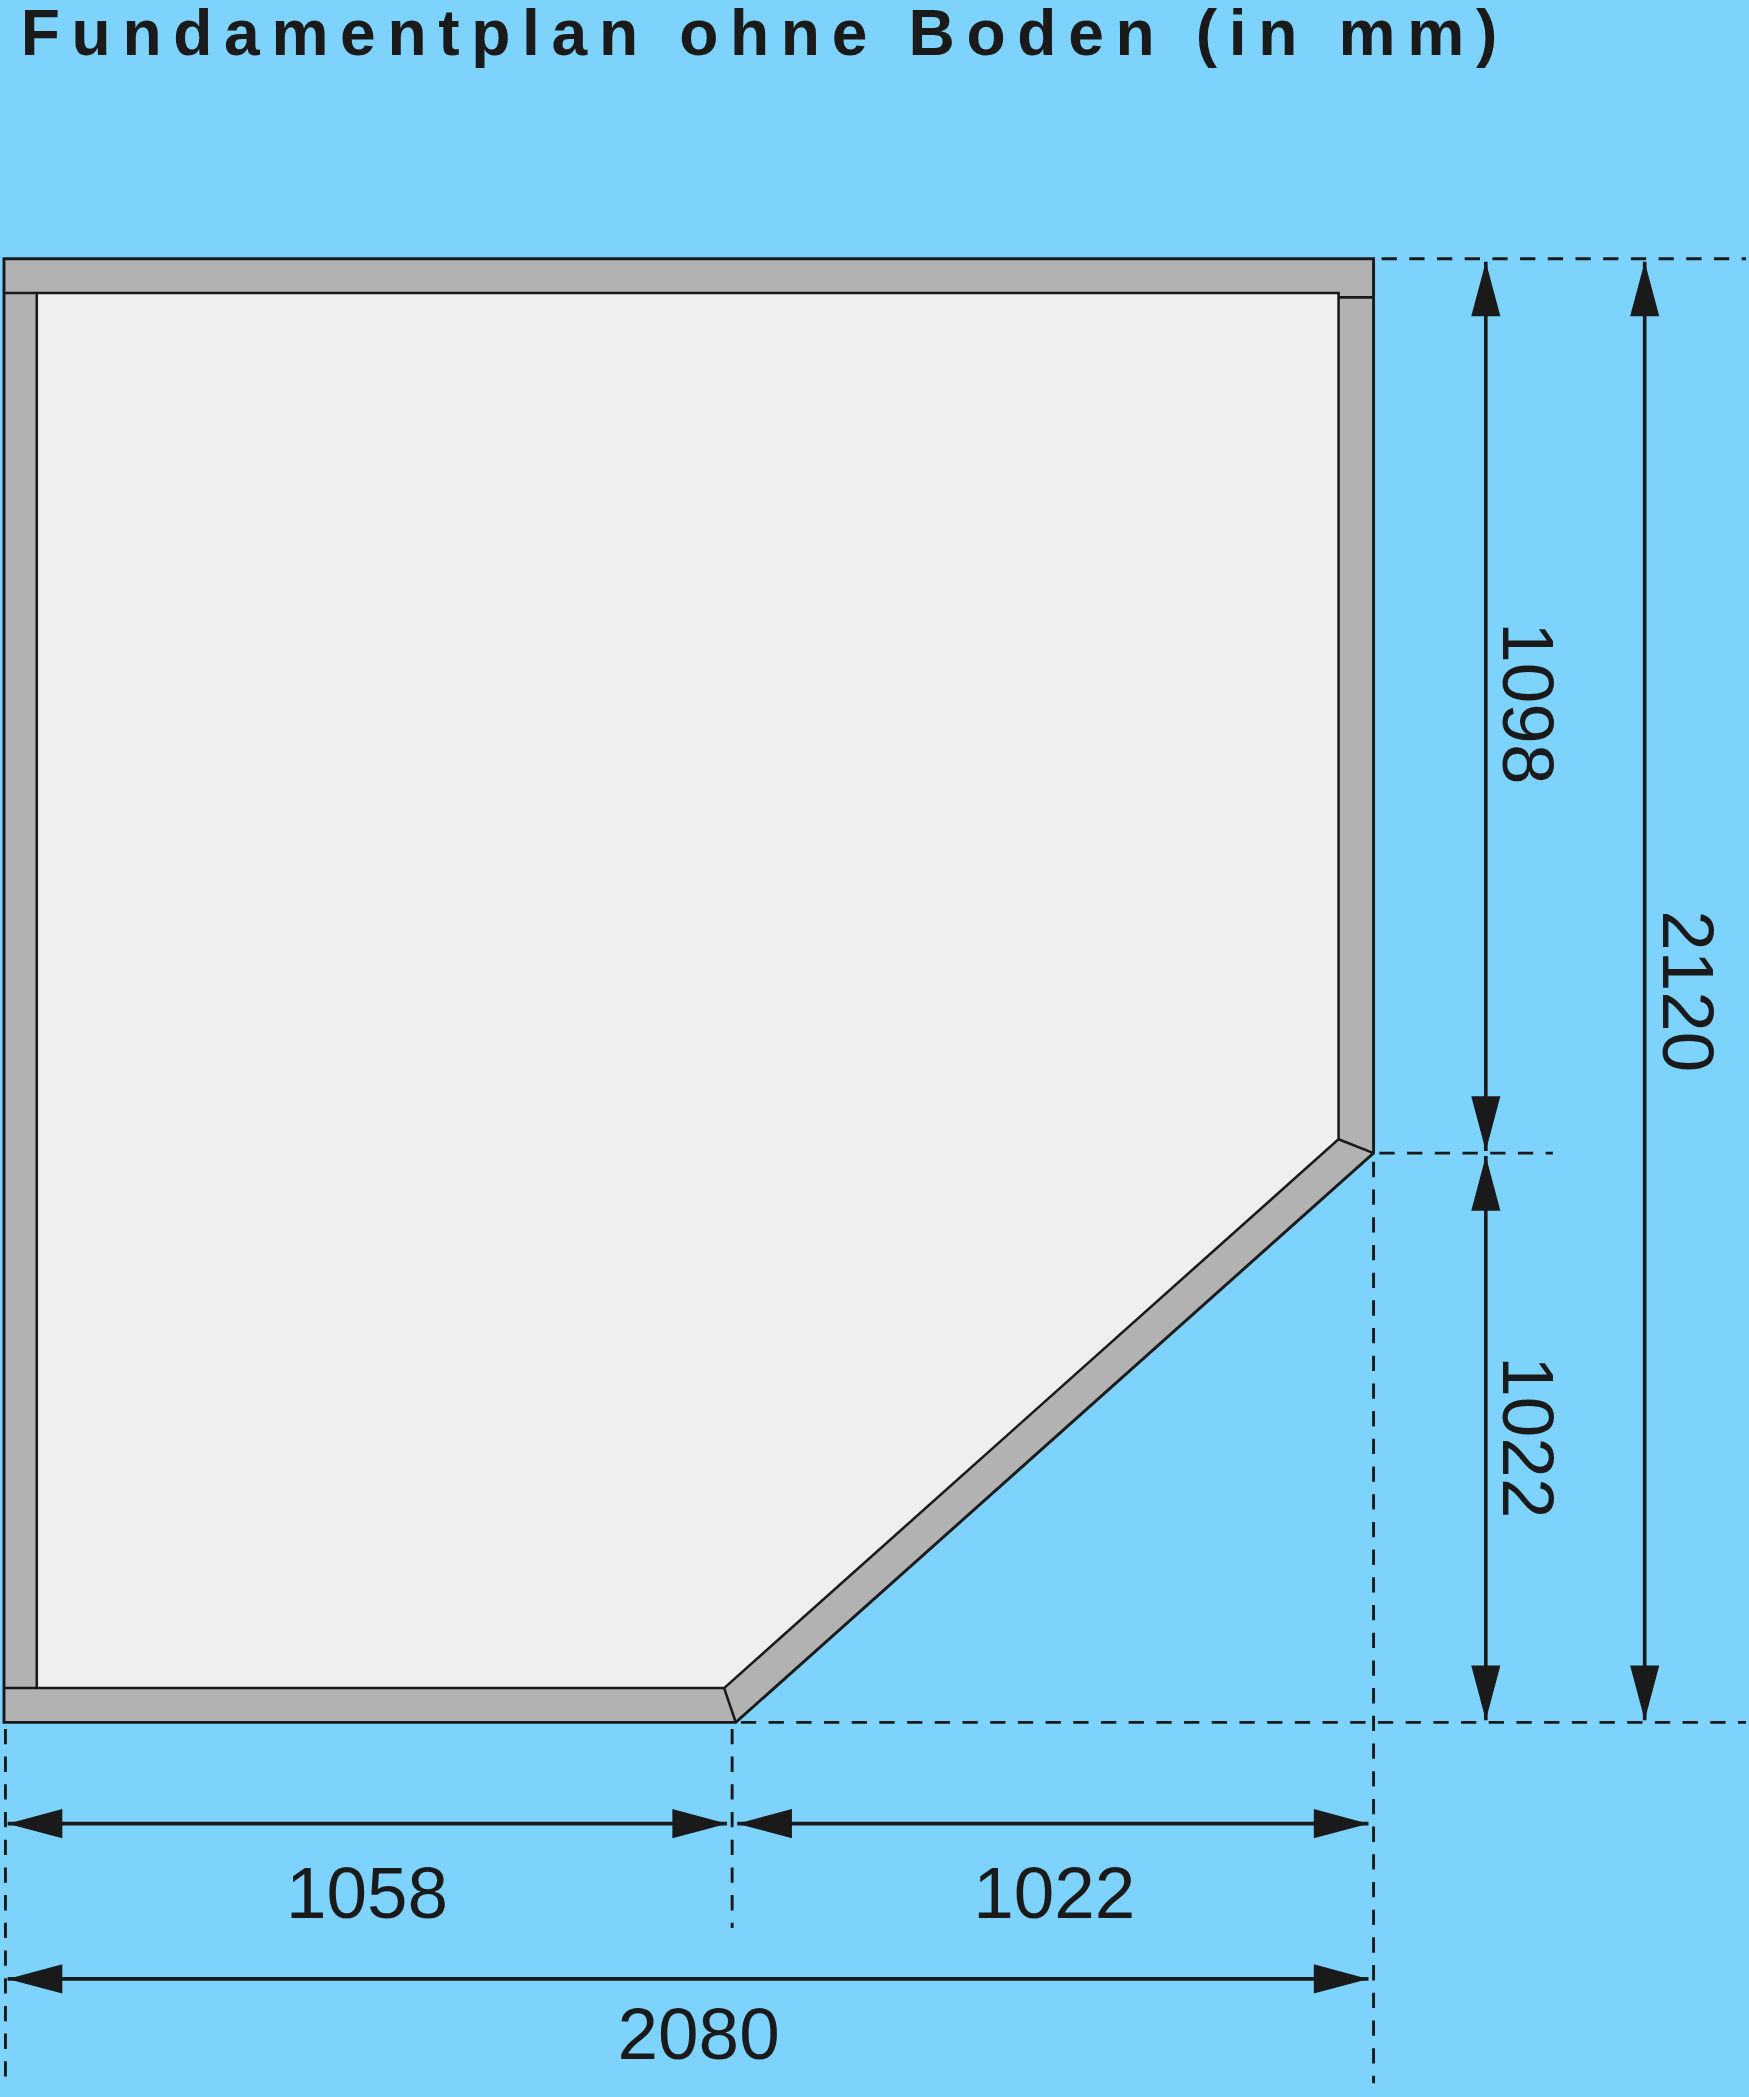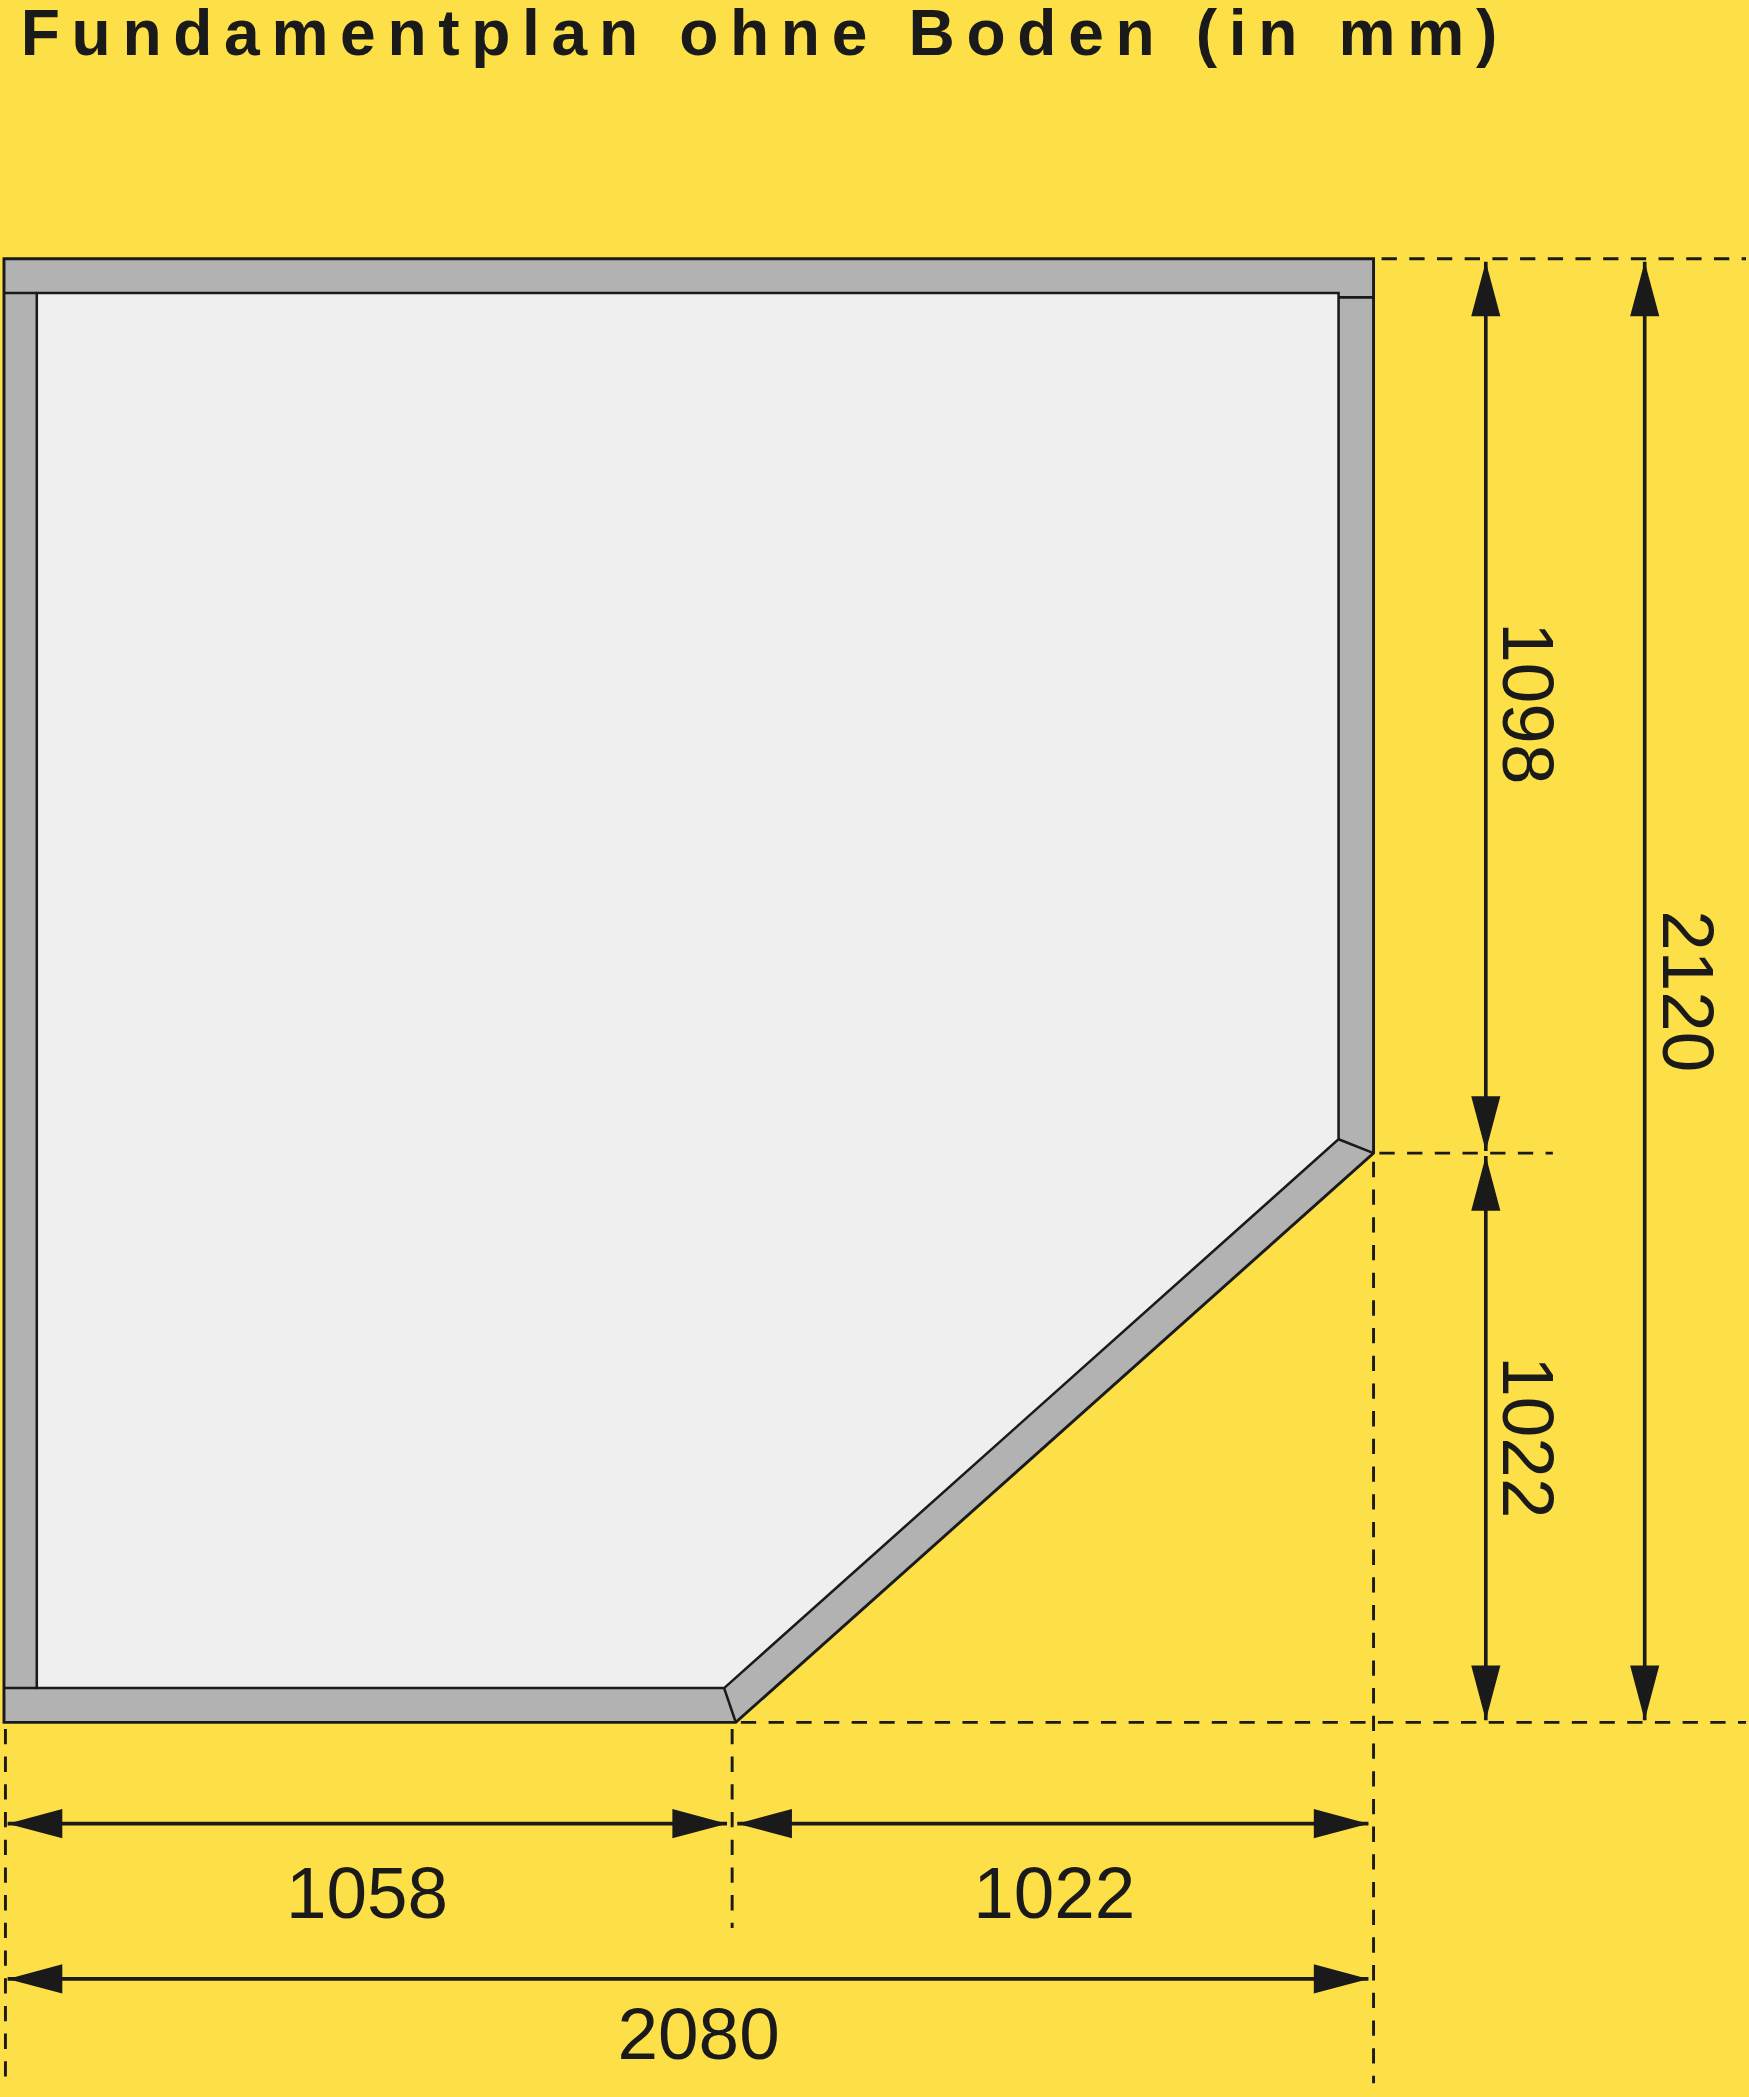--- a/index.html
+++ b/index.html
@@ -4,21 +4,21 @@
 <style>
   html, body {
     margin: 0;
     padding: 0;
     background: #ffffff;
   }
   #page {
     position: relative;
     width: 1750px;
     height: 2097px;
-    background: #fde047;
+    background: #7dd3fc;
     font-family: "Liberation Sans", sans-serif;
     overflow: hidden;
   }
   svg { display: block; }
 
   .outer-wall   { fill: #b2b2b2; stroke: #1a1a1a; stroke-width: 4; stroke-linejoin: miter; }
   .interior     { fill: #efefef; stroke: #1a1a1a; stroke-width: 3.5; stroke-linejoin: miter; }
   .joint        { stroke: #1a1a1a; stroke-width: 3.5; fill: none; }
   .ext-line     { stroke: #1a1a1a; stroke-width: 4; fill: none; stroke-dasharray: 21 17; }
   .dim-line     { stroke: #1a1a1a; stroke-width: 5; fill: none; }

